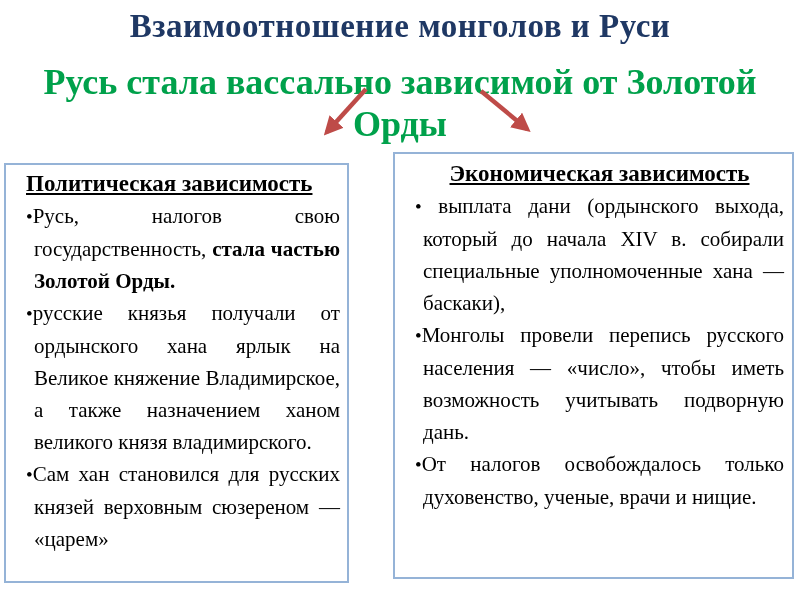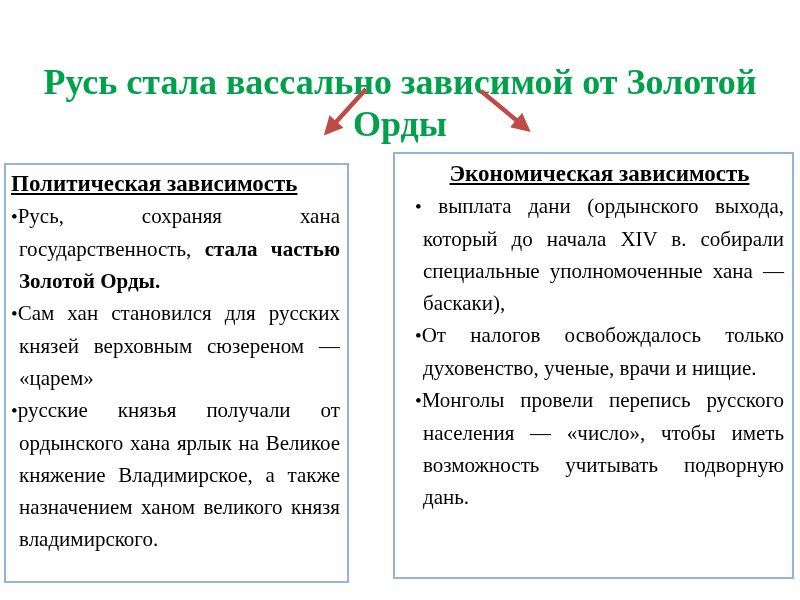--- a/index.html
+++ b/index.html
@@ -20,64 +20,65 @@
     position:absolute;top:61px;left:0;width:100%;text-align:center;
     font-size:36px;font-weight:bold;color:var(--subtitle-c);
   }
   .arrows{position:absolute;left:0;top:0;pointer-events:none;}
   .arrows line{stroke:var(--arrow-c);stroke-width:4.5;}
   .arrows .ah{fill:var(--arrow-c);}
   .box{
     position:absolute;background:var(--bg-c);border:2px solid var(--border-c);
     color:var(--text-c);overflow:hidden;
   }
-  .box-political{left:4px;top:163px;width:345px;height:420px;padding:2px 7px 0 5px;}
+  .box-political{left:4px;top:163px;width:345px;height:420px;padding:2px 7px 0 20px;}
   .box-economic{left:393px;top:152px;width:401px;height:427px;padding:3px 8px 0 20px;}
   .box-header{
     font-size:23px;font-weight:bold;text-decoration:underline;
     line-height:33px;color:var(--text-c);
   }
   .box-political .box-header{text-align:left;}
   .box-economic .box-header{text-align:center;}
   .para{
     font-size:21px;line-height:32px;text-align:justify;
     padding-left:8px;text-indent:-8px;color:var(--text-c);
   }
   .para .bold{font-weight:bold;}
   .bullet{font-size:19px;}
 </style>
 </head>
 <body>
 
 <div class="slide">
 
+  <div class="title">Взаимоотношение монголов и Руси</div>
 
   <div class="subtitle">Русь стала вассально зависимой от Золотой Орды</div>
 
   <svg class="arrows" width="800" height="600" viewBox="0 0 800 600" aria-hidden="true">
     <defs>
       <marker id="ah" viewBox="0 0 10 10" refX="7.5" refY="5" markerWidth="4.2" markerHeight="4.2" orient="auto">
         <path class="ah" d="M0,0 L10,5 L0,10 z"></path>
       </marker>
     </defs>
     <line x1="366" y1="89" x2="327" y2="132" marker-end="url(#ah)"></line>
     <line x1="481" y1="91" x2="527" y2="129" marker-end="url(#ah)"></line>
   </svg>
 
   <div class="box box-political">
     <div class="box-header">Политическая зависимость</div>
     <div>
-        <div class="para"><span class="bullet">•</span><span>Русь, сохраняя хана государственность, </span><span class="bold">стала частью Золотой Орды.</span></div>
+        <div class="para"><span class="bullet">•</span><span>Русь, налогов свою государственность, </span><span class="bold">стала частью Золотой Орды.</span></div>
+        <div class="para"><span class="bullet">•</span><span>русские князья получали от ордынского хана ярлык на Великое княжение Владимирское, а также назначением ханом великого князя владимирского.</span></div>
         <div class="para"><span class="bullet">•</span><span>Сам хан становился для русских князей верховным сюзереном — «царем»</span></div>
-        <div class="para"><span class="bullet">•</span><span>русские князья получали от ордынского хана ярлык на Великое княжение Владимирское, а также назначением ханом великого князя владимирского.</span></div>
       </div>
   </div>
 
   <div class="box box-economic">
     <div class="box-header">Экономическая зависимость</div>
     <div>
         <div class="para"><span class="bullet">•</span><span> выплата дани (ордынского выхода, который до начала XIV в. собирали специальные уполномоченные хана — баскаки),</span></div>
+        <div class="para"><span class="bullet">•</span><span>Монголы провели перепись русского населения — «число», чтобы иметь возможность учитывать подворную дань.</span></div>
         <div class="para"><span class="bullet">•</span><span>От налогов освобождалось только духовенство, ученые, врачи и нищие.</span></div>
-        <div class="para"><span class="bullet">•</span><span>Монголы провели перепись русского населения — «число», чтобы иметь возможность учитывать подворную дань.</span></div>
       </div>
   </div>
 
 </div>
 
 </body></html>

